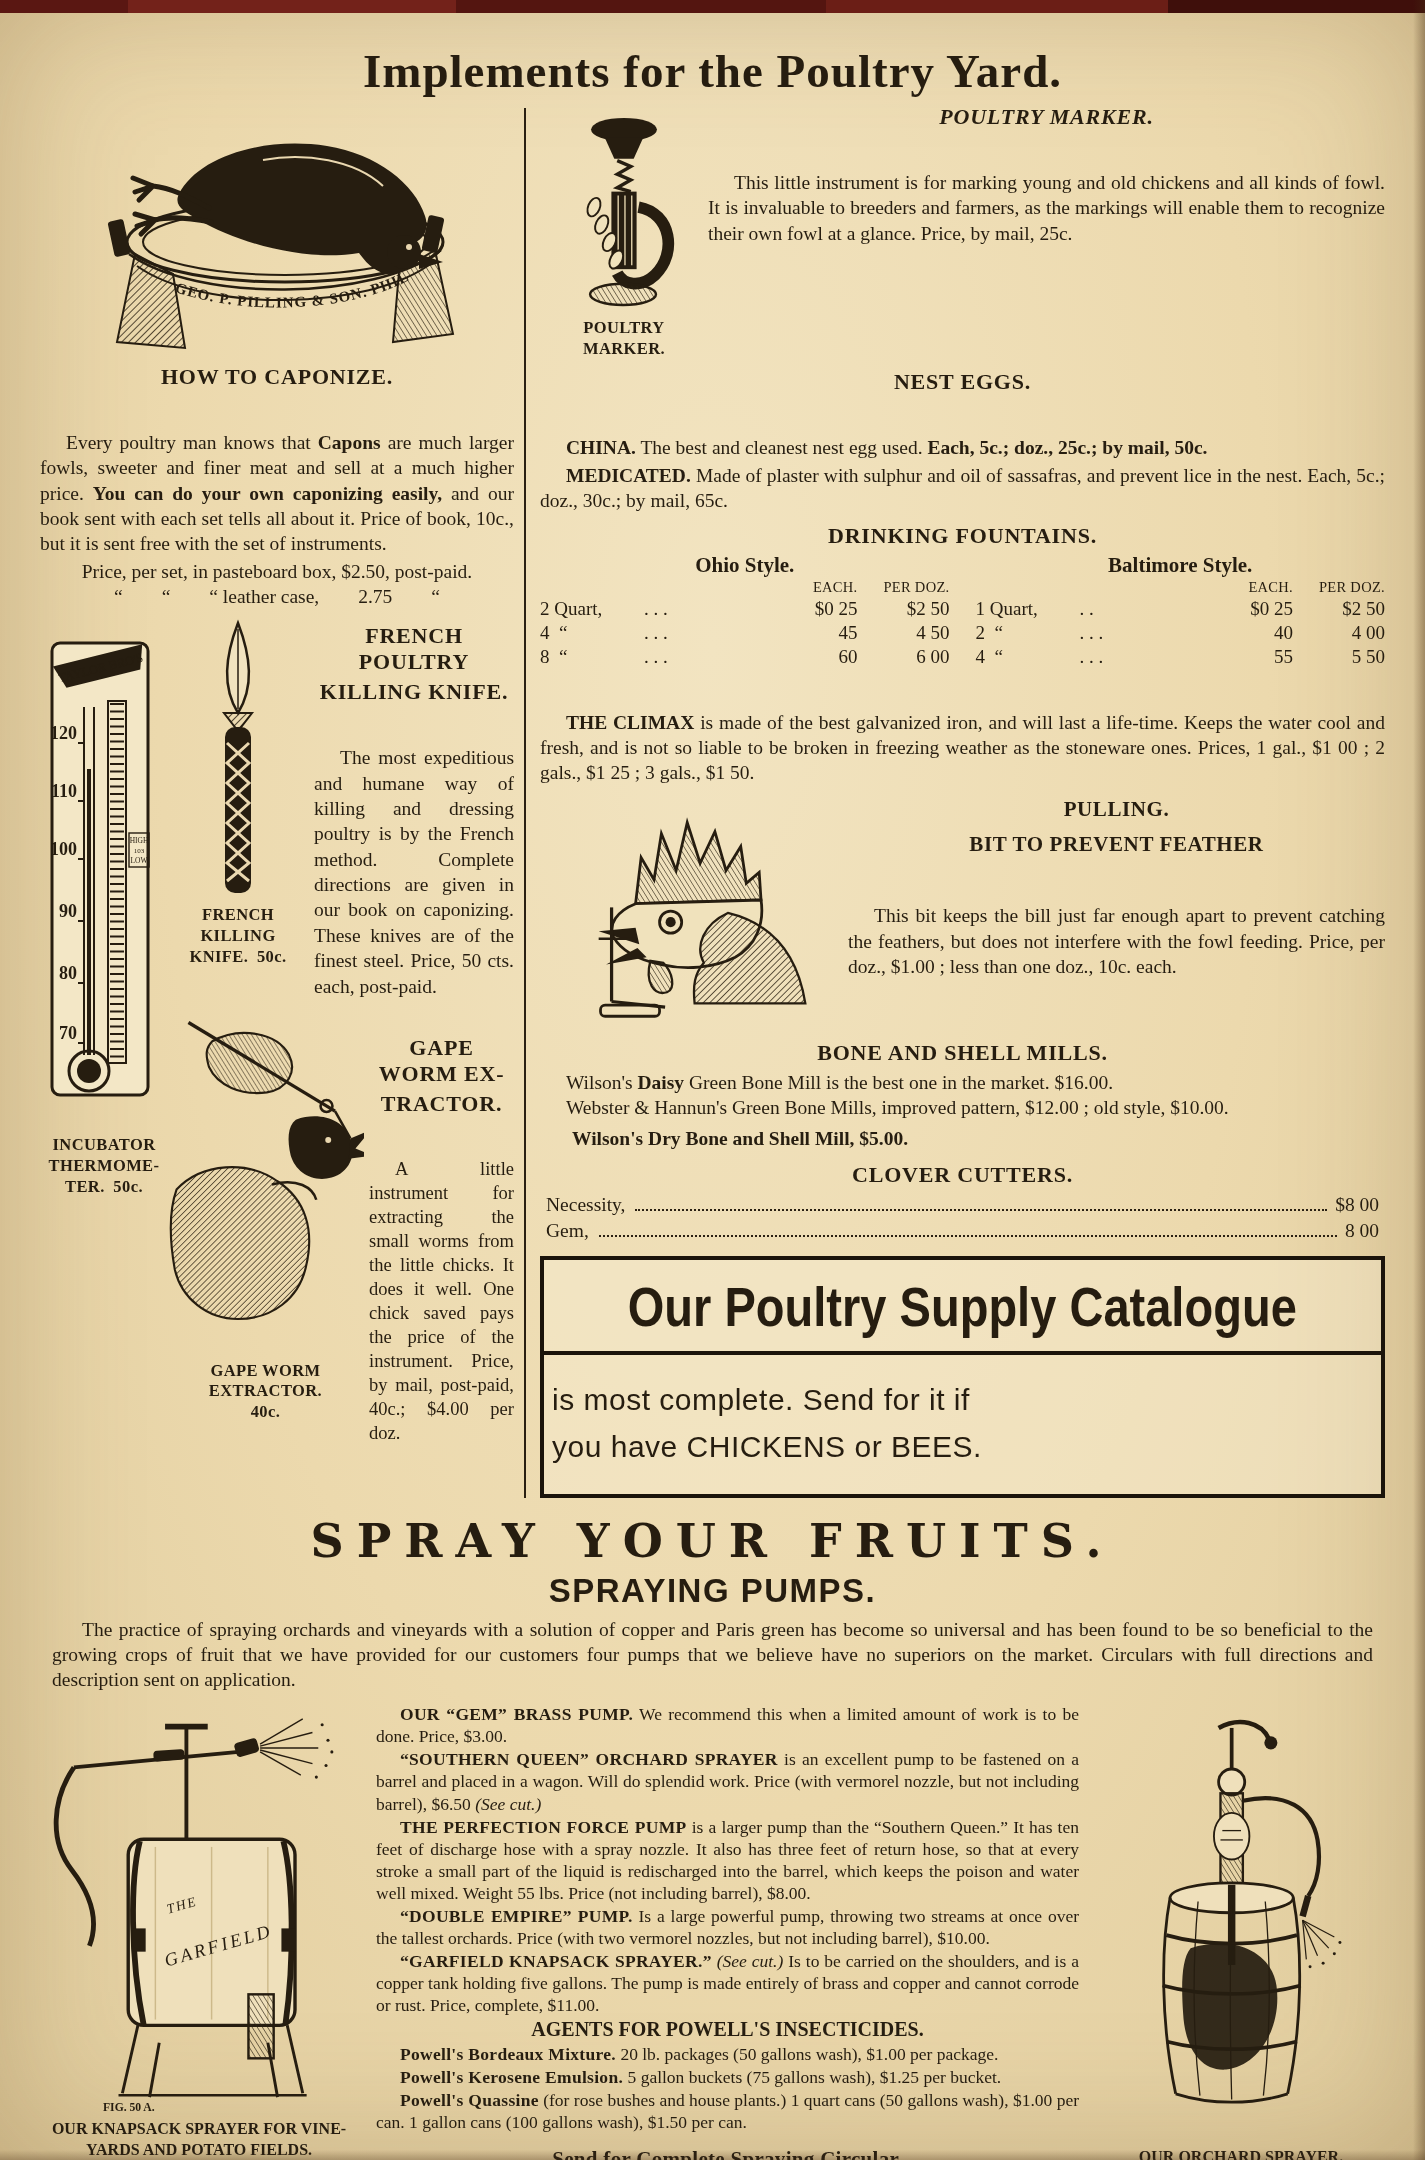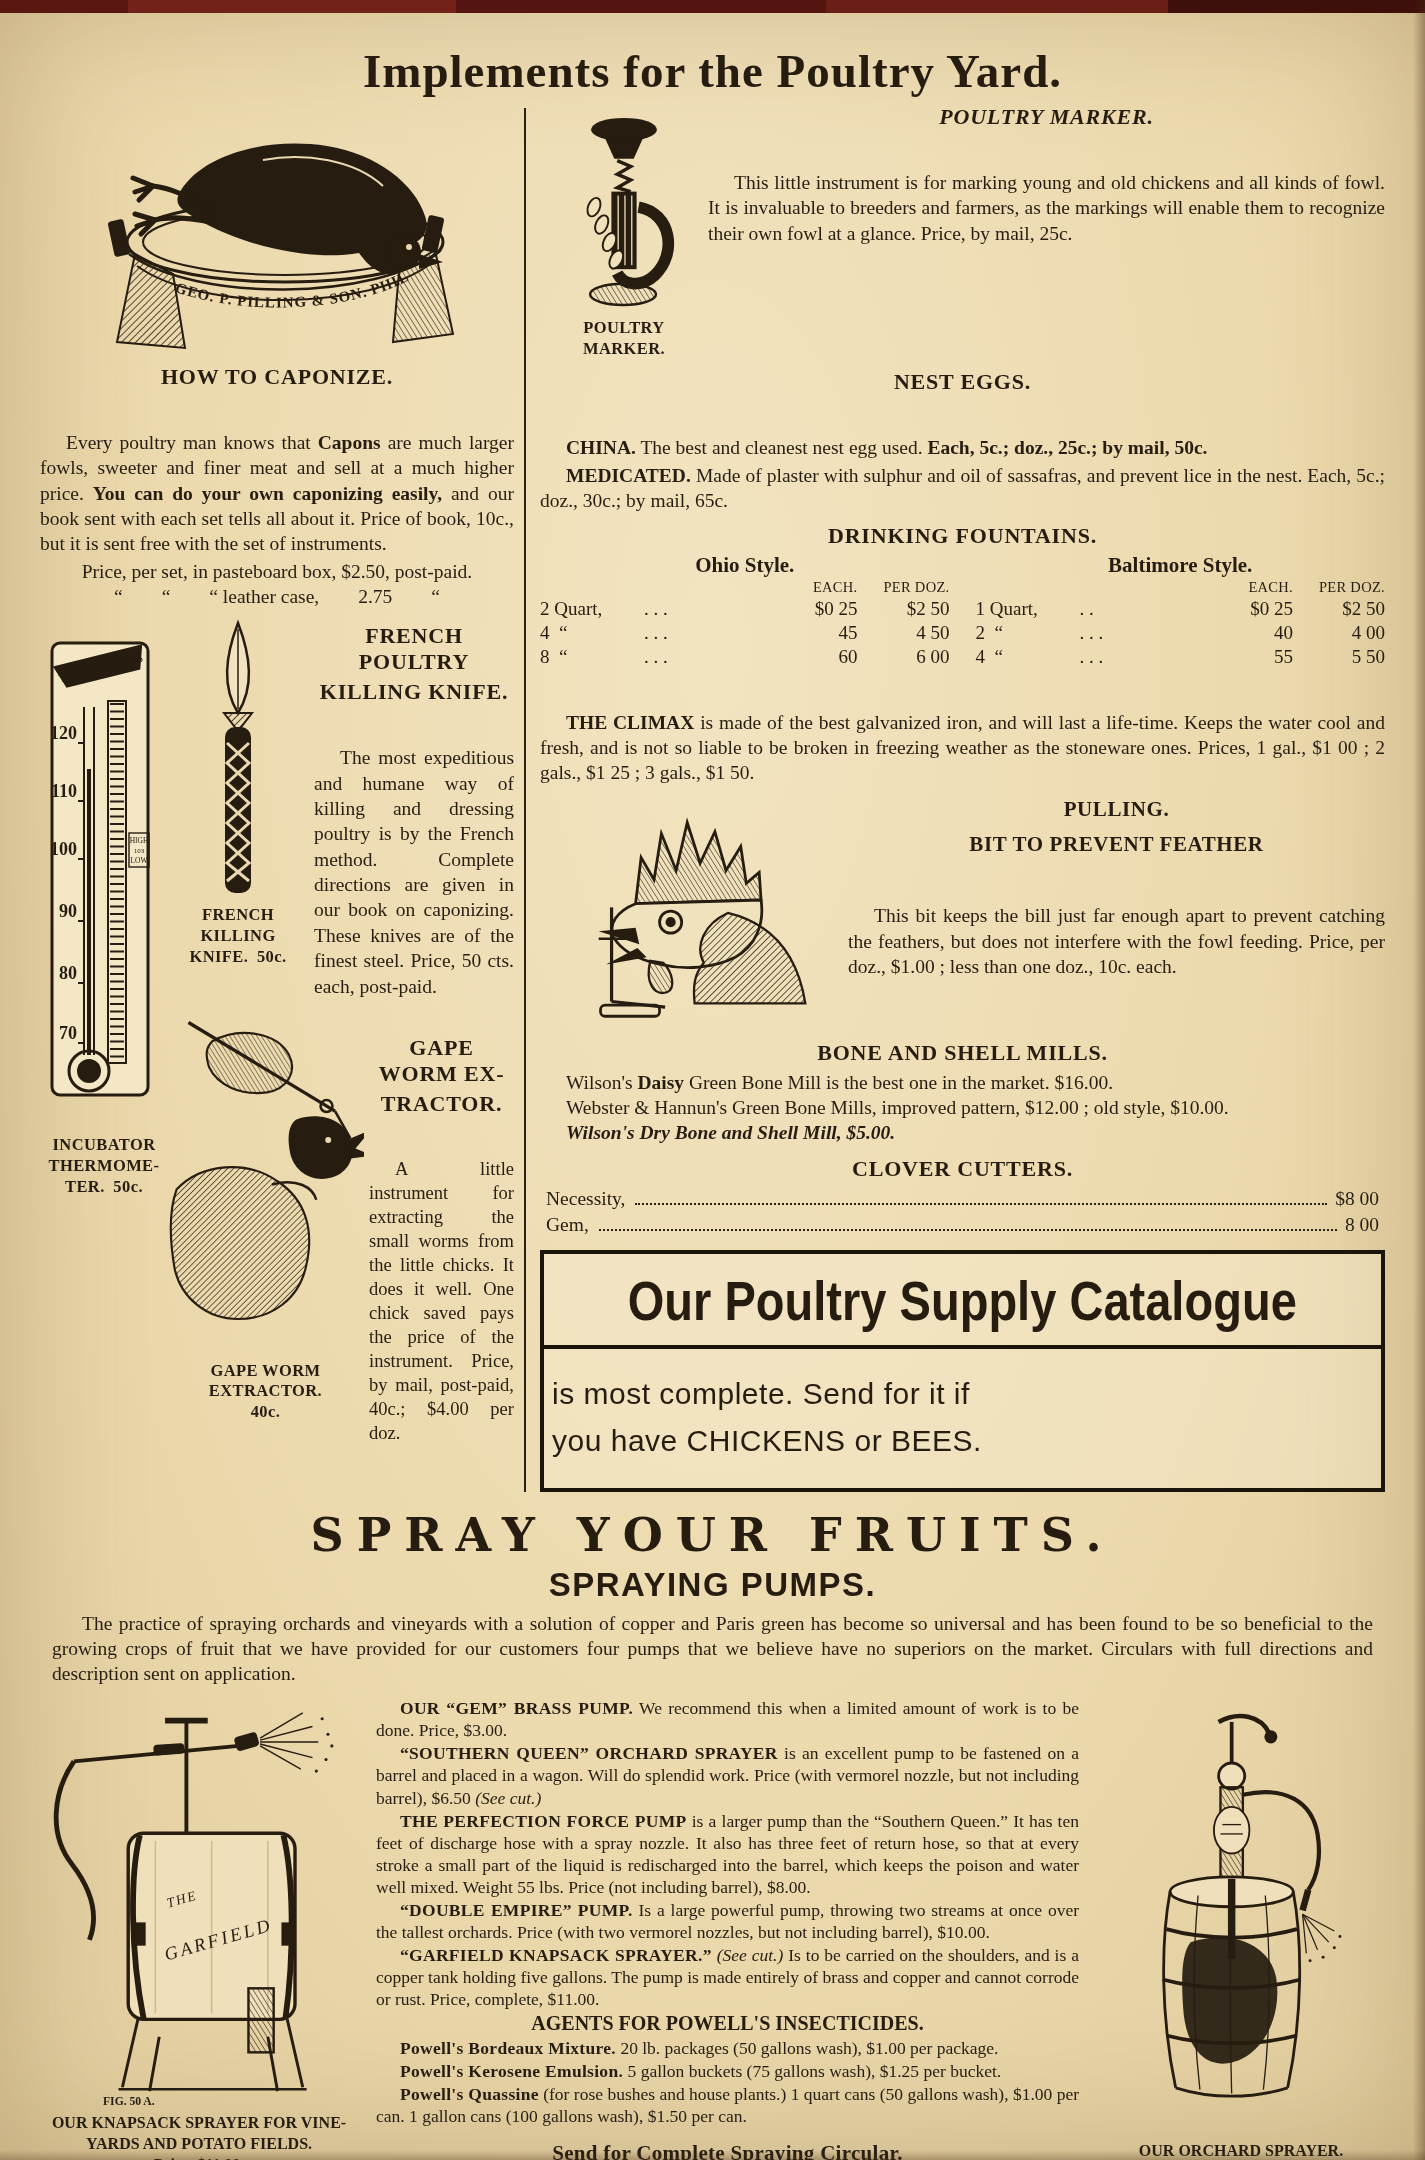--- a/index.html
+++ b/index.html
@@ -363,21 +363,21 @@
         <div class="bit-txt">
           <div class="bit-h">PULLING.</div>
           <div class="bit-h">BIT TO PREVENT FEATHER</div>
           <p class="body-p indent">This bit keeps the bill just far enough apart to prevent catching the feathers, but does not interfere with the fowl feeding.  Price, per doz., $1.00 ;  less than one doz., 10c. each.</p>
         </div>
       </div>
 
       <div class="h-sec" style="margin-top:4px;">BONE AND SHELL MILLS.</div>
       <p class="body-p indent" style="margin:0;"><span>Wilson's </span><b>Daisy</b><span> Green Bone Mill is the best one in the market.  $16.00.</span></p>
       <p class="body-p indent" style="margin:0;">Webster &amp; Hannun's Green Bone Mills, improved pattern, $12.00 ;  old style, $10.00.</p>
-      <p class="body-p indent" style="margin:0;font-weight:bold;font-style:italic;">Wilson's Dry Bone and Shell Mill, $5.00.</p>
+      <p class="body-p indent" style="margin:6px;font-weight:bold;">Wilson's Dry Bone and Shell Mill, $5.00.</p>
 
       <div class="h-sec">CLOVER CUTTERS.</div>
       <div class="leader-row">
           <span>Necessity,</span>
           <span class="leader"></span>
           <span class="leader-price">$8 00</span>
         </div>
       <div class="leader-row">
           <span>Gem,</span>
           <span class="leader"></span>

